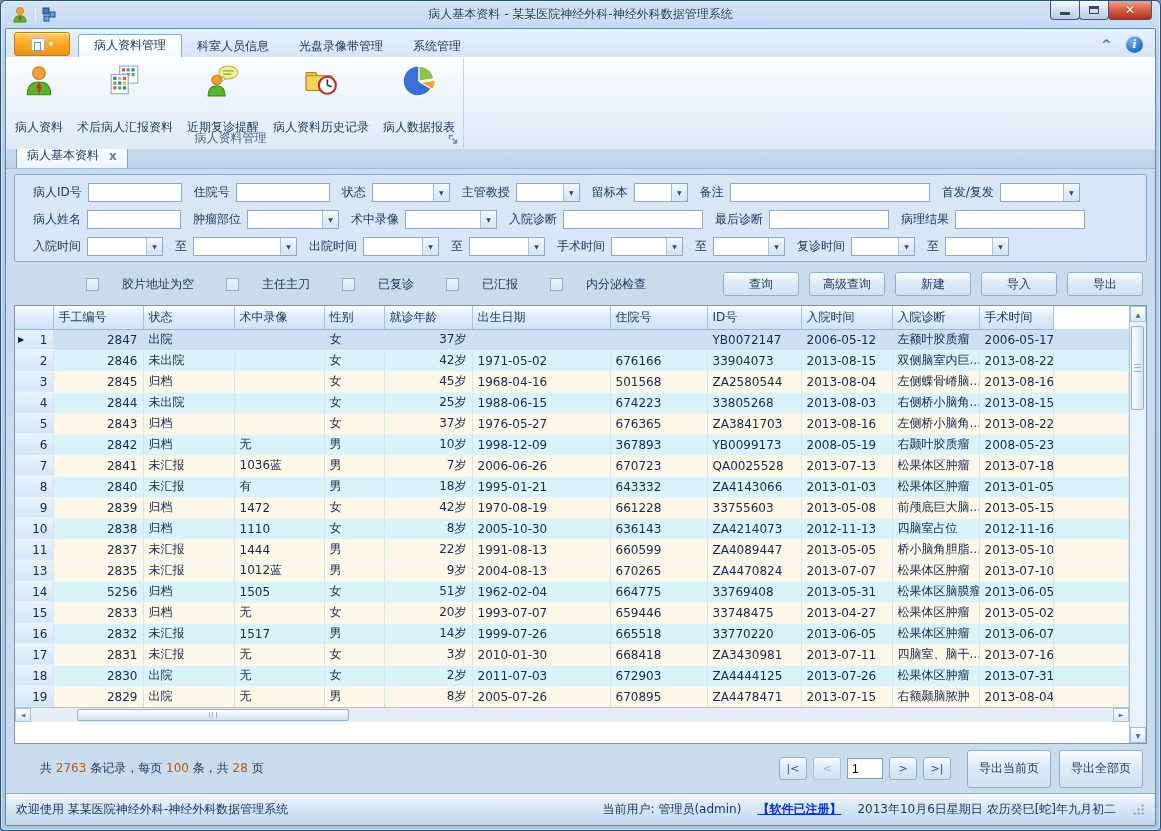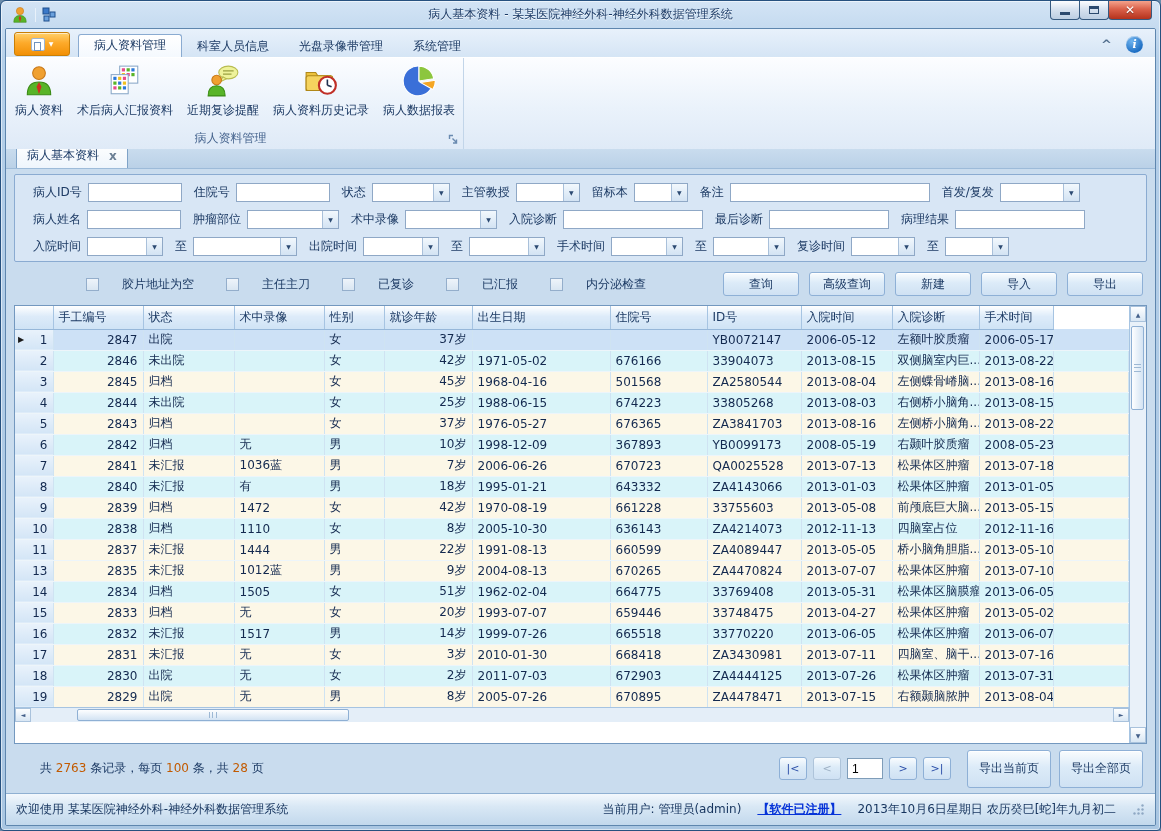--- a/index.html
+++ b/index.html
@@ -32,21 +32,21 @@
   .tabs-right{margin-left:auto;display:flex;align-items:center;gap:14px;padding:0 6px 4px 0;}
   .chev{color:#53708f;font-size:13px;font-weight:bold;line-height:10px;}
   .infoico{width:17px;height:17px;border-radius:50%;background:radial-gradient(circle at 35% 30%,#6fb4ef,#1e6fc4 70%);color:#fff;
     font-family:"DejaVu Serif",serif;font-style:italic;font-weight:bold;font-size:11px;display:flex;align-items:center;justify-content:center;box-shadow:inset 0 1px 1px rgba(255,255,255,.6);}
   
   .ribbon-body{height:92px;background:linear-gradient(#fcfdff,#eaf2fb 55%,#dfeaf7);border-top:1px solid #fff;position:relative;}
   .rgroup{position:absolute;left:0;top:0;bottom:0;width:458px;border-right:1px solid #c2d5e9;}
   .rbuttons{display:flex;align-items:flex-start;padding:3px 2px 0 2px;height:72px;}
   .rbig{display:flex;flex-direction:column;align-items:center;padding:2px 7px;border-radius:3px;}
   .rbig .ic{width:36px;height:36px;display:flex;align-items:center;justify-content:center;}
-  .rbig .lbl{font-size:12px;color:#1c3a64;margin-top:3px;white-space:nowrap;}
+  .rbig .lbl{font-size:12px;color:#1c3a64;margin-top:20px;white-space:nowrap;}
   .gcaption{position:absolute;left:0;right:8px;bottom:2px;text-align:center;font-size:12px;color:#46648e;}
   .launcher{position:absolute;right:3px;bottom:3px;width:12px;height:12px;}
   
   .docstrip{height:20px;background:linear-gradient(#c9dcee,#bad1e7);display:flex;align-items:flex-end;padding:0 0 0 10px;border-bottom:1px solid #9dbbd9;}
   .doctab{display:flex;align-items:center;gap:10px;height:26px;padding:0 10px;background:linear-gradient(#ffffff,#eef5fc);
     border:1px solid #7fa3c8;border-bottom:none;border-radius:3px 3px 0 0;font-size:12px;color:#1b3a66;}
   .doctab .x{color:#6a7f95;font-weight:bold;font-size:12px;line-height:1;}
   
   .content{flex:1;background:#c9dcee;display:flex;flex-direction:column;overflow:hidden;}
   .search-panel{margin:5px 8px 0 8px;height:88px;background:#d8e6f5;border:1px solid #8aabd1;border-radius:2px;padding:7px 10px 5px 18px;
@@ -591,21 +591,21 @@
                   <td>2004-08-13</td>
                   <td>670265</td>
                   <td>ZA4470824</td>
                   <td>2013-07-07</td>
                   <td>松果体区肿瘤</td>
                   <td>2013-07-10</td>
                   <td></td>
                 </tr>
                 <tr class="cyan">
                   <td class="ind"><span>14</span></td>
-                  <td class="r">2834</td>
+                  <td class="r">5256</td>
                   <td>归档</td>
                   <td>1505</td>
                   <td>女</td>
                   <td class="r">51岁</td>
                   <td>1962-02-04</td>
                   <td>664775</td>
                   <td>33769408</td>
                   <td>2013-05-31</td>
                   <td>松果体区脑膜瘤</td>
                   <td>2013-06-05</td>

